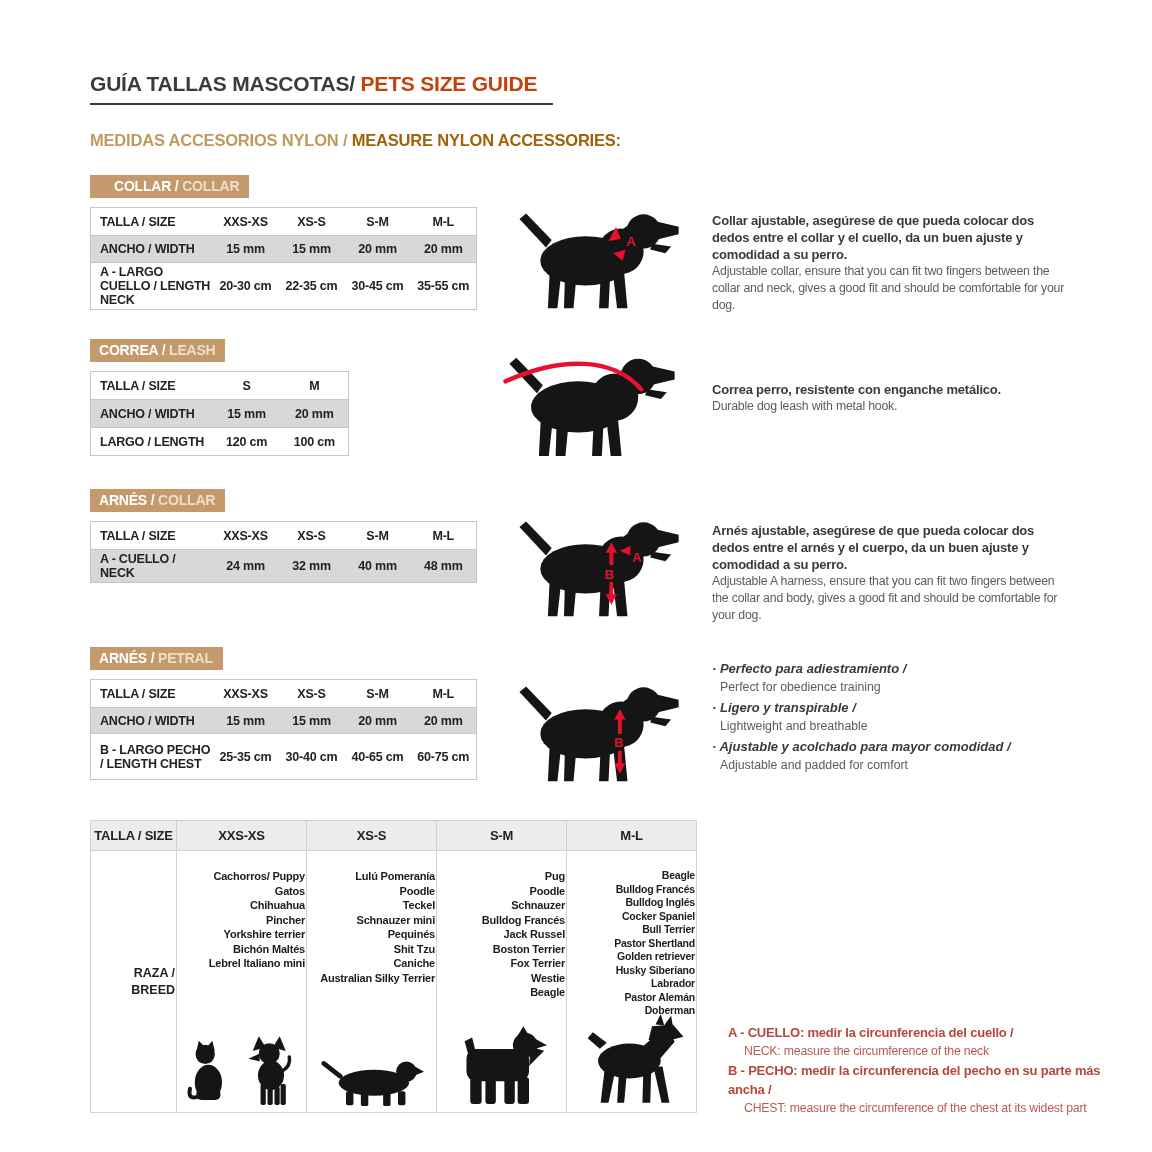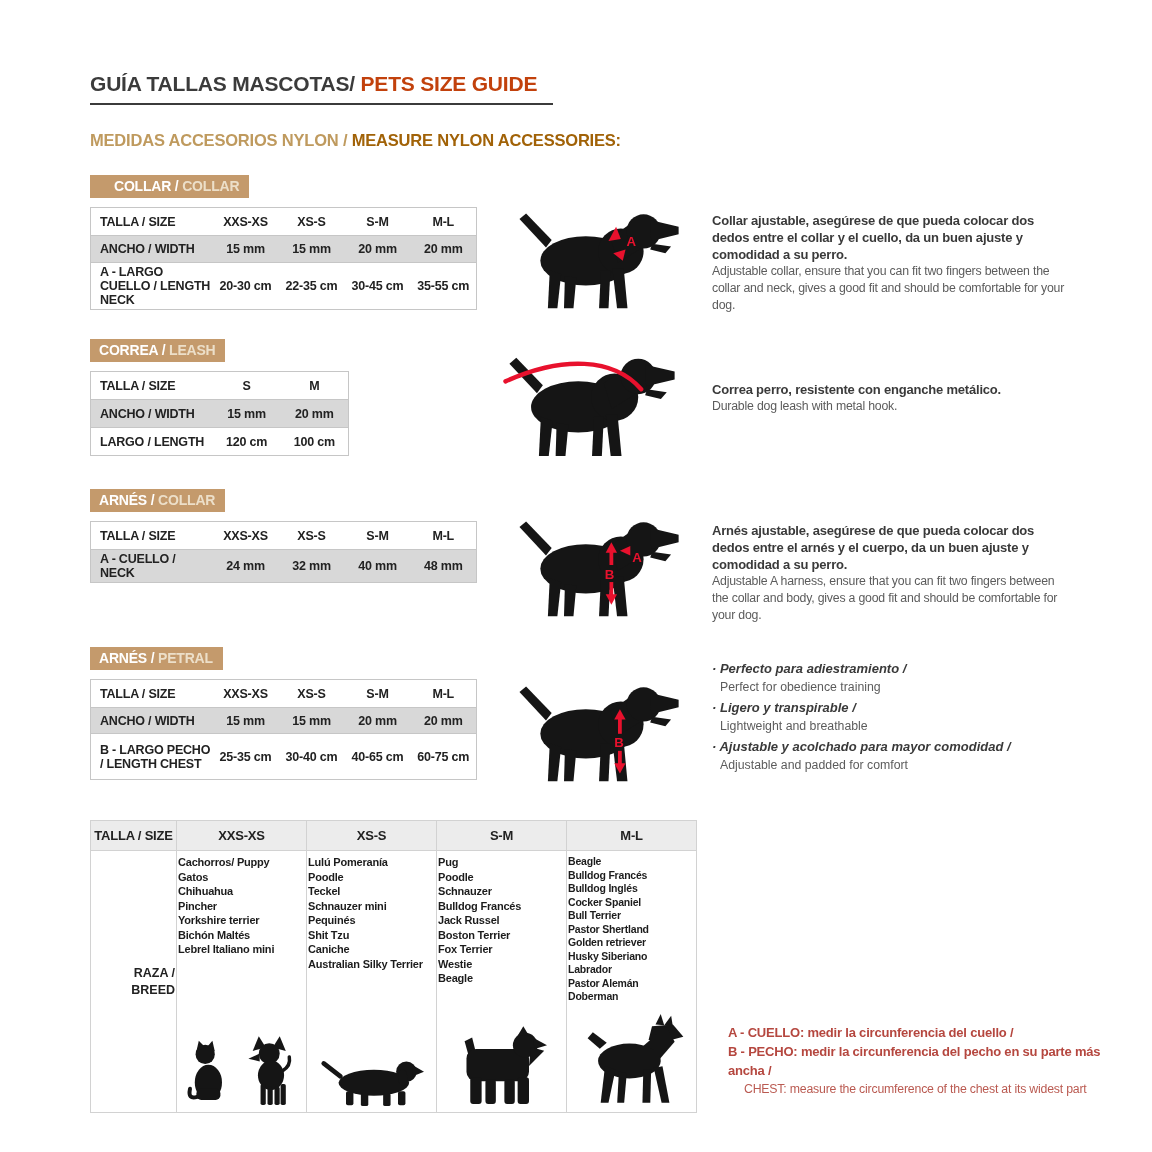--- a/index.html
+++ b/index.html
@@ -37,22 +37,22 @@
   .bullets .en{font-weight:400;font-size:12.3px;line-height:18px;color:#5c5c5c;margin-left:8px;margin-bottom:2px;}
 
   
   table.breeds-table{border-collapse:collapse;table-layout:fixed;background:#fff;}
   table.breeds-table td{border:1px solid #d2d2d2;}
   table.breeds-table tr.head td{background:#ECECEC;font-size:13px;font-weight:700;color:#222;
     text-align:center;height:27px;letter-spacing:-0.2px;}
   table.breeds-table tr.body td{vertical-align:top;position:relative;height:259px;}
   table.breeds-table tr.body td.raza-cell{vertical-align:middle;}
   .raza{font-size:12.5px;font-weight:700;color:#222;text-align:right;white-space:pre-line;line-height:17px;}
-  .breed-list{padding-top:3px;font-size:11px;line-height:14.5px;font-weight:700;color:#1c1c1c;
-    white-space:pre-line;text-align:left;letter-spacing:-0.2px;}
+  .breed-list{padding-top:17px;font-size:11px;line-height:14.5px;font-weight:700;color:#1c1c1c;
+    white-space:pre-line;text-align:right;letter-spacing:-0.2px;}
   td.ml .breed-list{font-size:10.5px;line-height:13.5px;}
   .animals{position:absolute;left:50%;transform:translateX(-50%);bottom:4px;display:flex;
     align-items:flex-end;gap:10px;}
 
   
   .fn{width:410px;margin-top:10px;}
   .fn .b{color:#B5473F;font-weight:700;font-size:13px;line-height:19px;letter-spacing:-0.2px;}
   .fn .n{color:#BA5A51;font-weight:400;font-size:12.3px;line-height:19px;margin-left:16px;letter-spacing:-0.2px;}
 
   .svg-letter{font-family:"Liberation Sans",sans-serif;font-size:14px;font-weight:700;fill:#E8112D;}
@@ -418,17 +418,18 @@
             </svg>
           </div>
         </td>
       </tr>
     </tbody>
       </table>
   </div>
 
   <div class="abs fn" style="left:728px;top:1013px;">
     <div class="b">A - CUELLO: medir la circunferencia del cuello /</div>
+    <div class="n">NECK: measure the circumference of the neck</div>
     <div class="b">B - PECHO: medir la circunferencia del pecho en su parte más ancha /</div>
     <div class="n">CHEST: measure the circumference of the chest at its widest part</div>
   </div>
 
 </div>
 
 </body></html>

